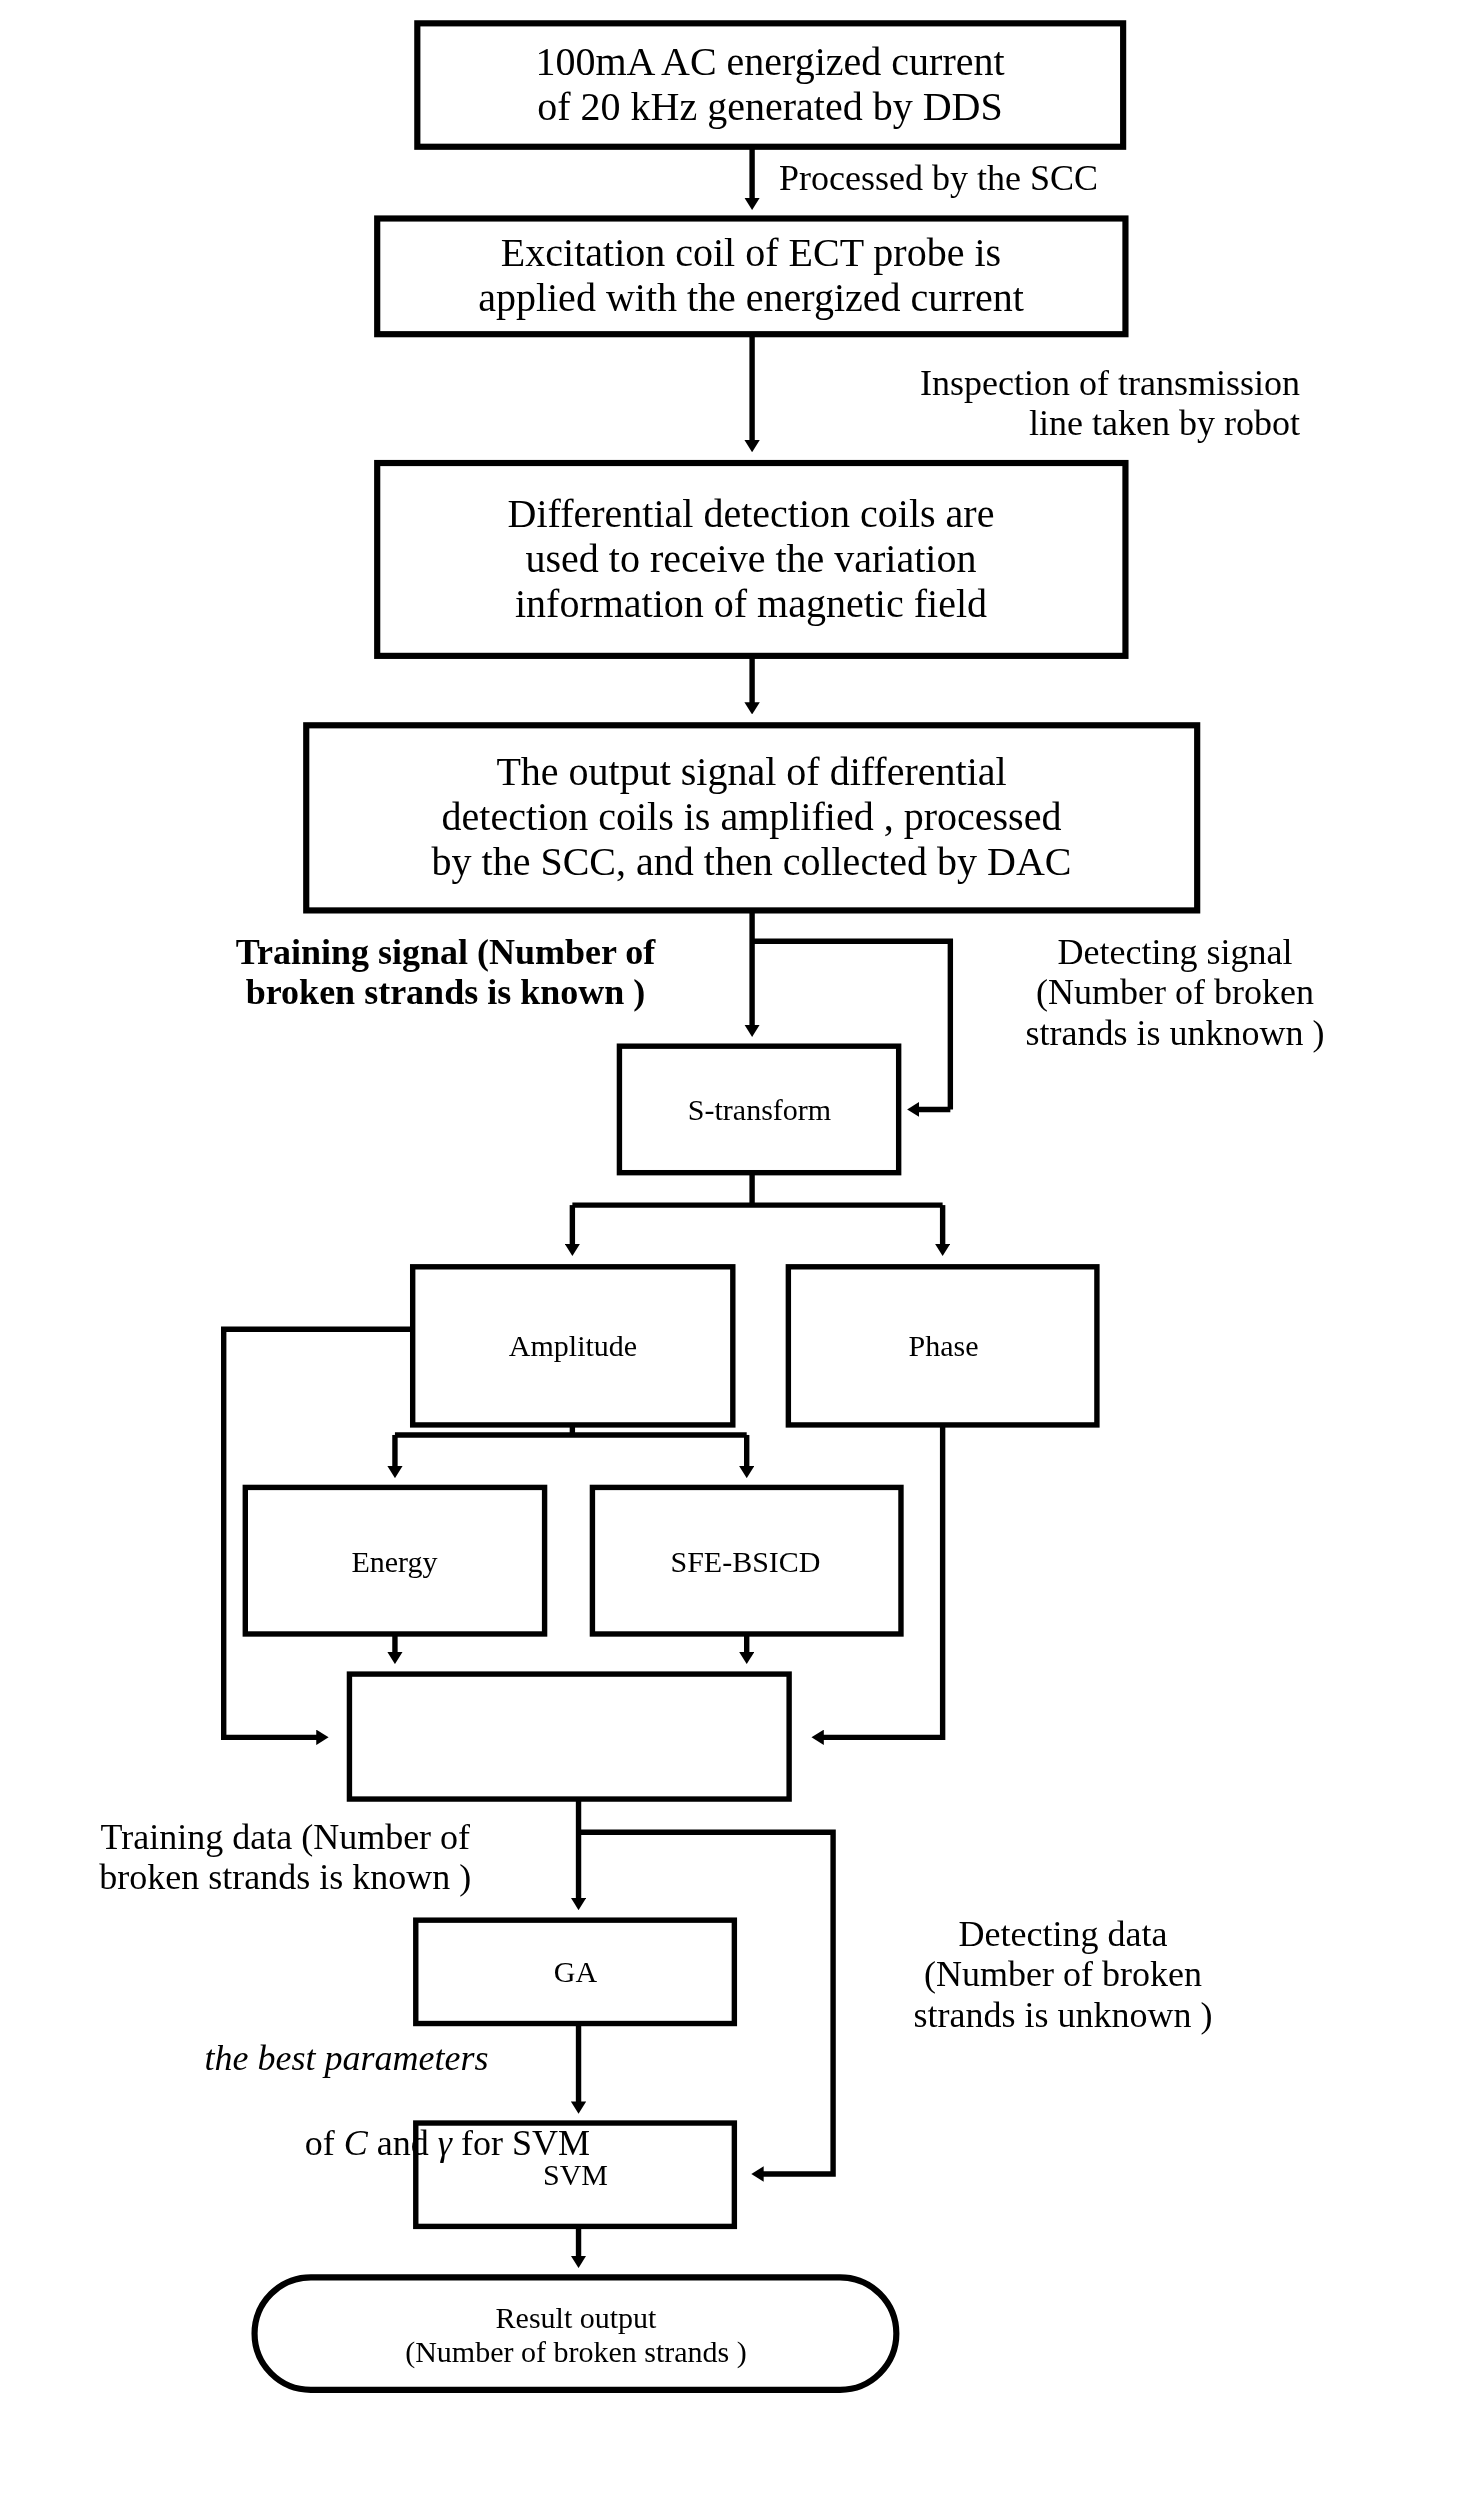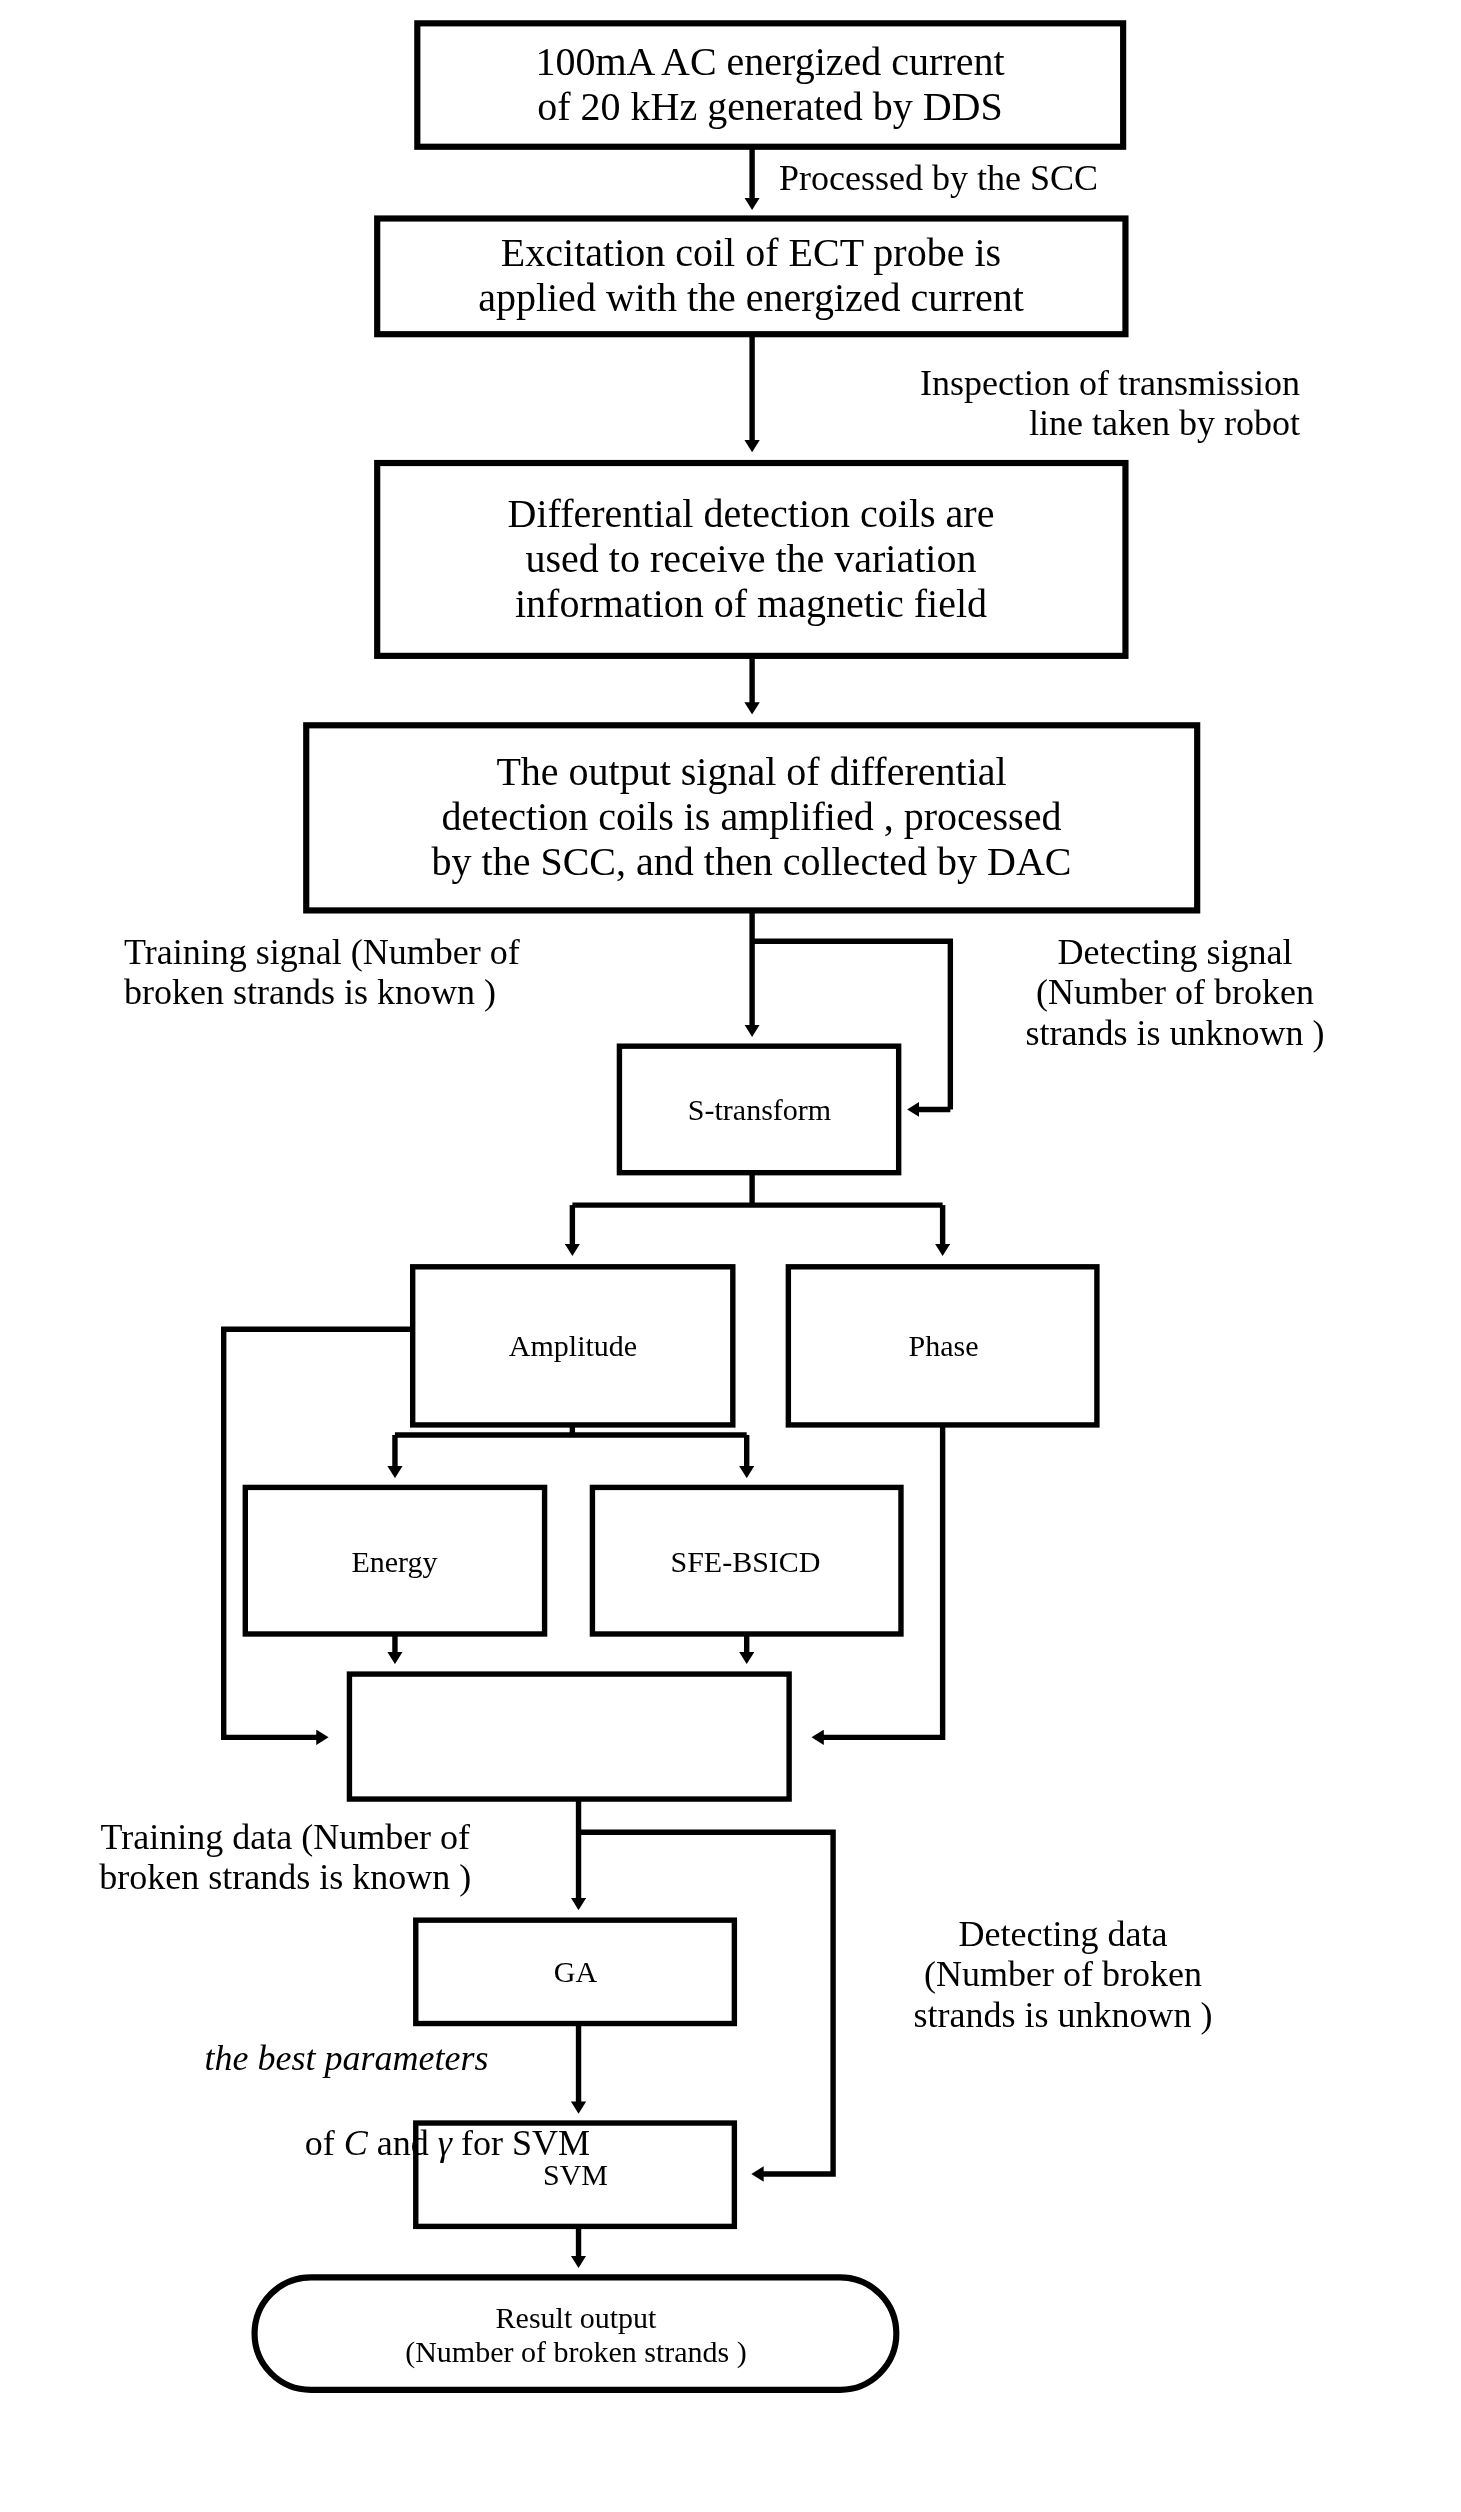--- a/index.html
+++ b/index.html
@@ -114,21 +114,21 @@
   <div class="box-label fs-mid" style="left:416px;top:2123px;width:319px;height:103px;">SVM</div>
 
   <div class="box-label fs-mid" style="left:255px;top:2278px;width:642px;height:113px;white-space:pre-line;">Result output
 (Number of broken strands )</div>
 
   <div class="edge-label fs-lbl" style="left:779px;top:158px;text-align:left;">Processed by  the  SCC</div>
 
   <div class="edge-label fs-lbl" style="left:760px;top:363px;text-align:right;width:540px;">Inspection of transmission
 line taken by robot</div>
 
-  <div class="edge-label fs-lbl" style="left:124px;top:932px;width:617px;">Training signal  (Number of
+  <div class="edge-label fs-lbl" style="left:137px;top:932px;text-align:center;width:617px;font-weight:bold;">Training signal  (Number of
 broken strands is known )</div>
 
   <div class="edge-label fs-lbl" style="left:959px;top:932px;text-align:center;width:432px;">Detecting signal
 (Number of broken
 strands is unknown )</div>
 
   <div class="edge-label fs-lbl" style="left:-7.7px;top:1817px;text-align:center;width:586px;">Training data (Number of
 broken strands is known )</div>
 
   <div class="edge-label fs-lbl" style="left:843px;top:1914px;text-align:center;width:440px;">Detecting data

